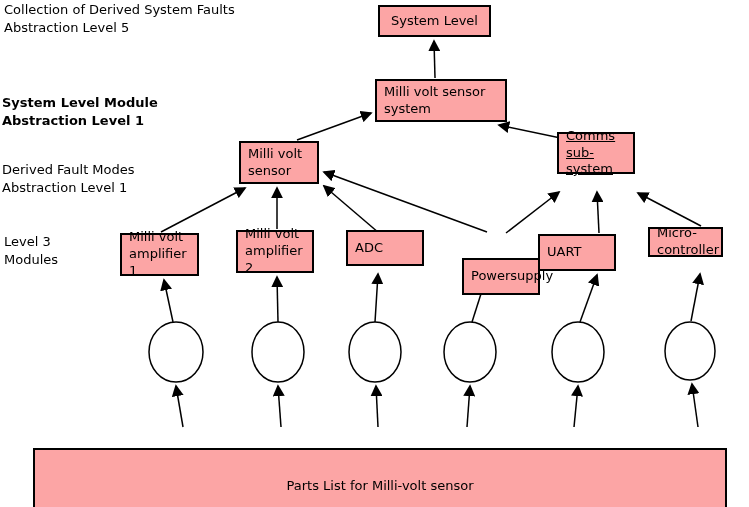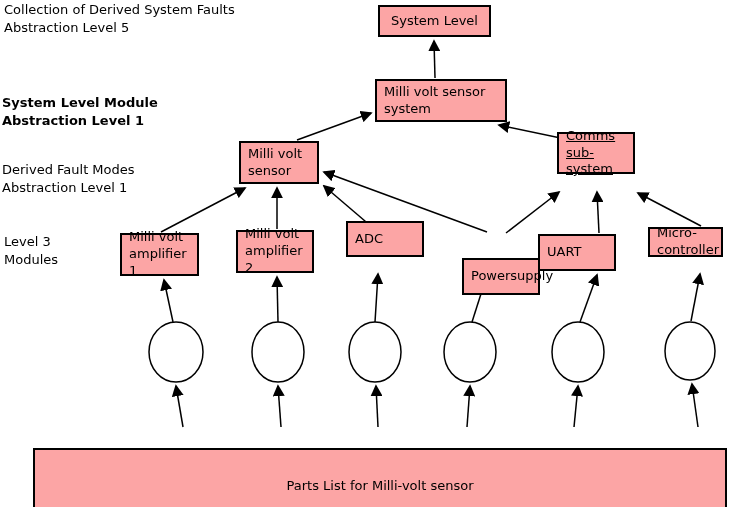--- a/index.html
+++ b/index.html
@@ -94,21 +94,21 @@
 system</div>
   <div class="box" style="left:239px; top:141px; width:80px; height:43px;">Milli volt
 sensor</div>
   <div class="box" style="left:557px; top:132px; width:78px; height:42px;text-decoration:underline;">Comms
 sub-system</div>
 
   <div class="box" style="left:120px; top:233px; width:79px; height:43px;">Milli volt
 amplifier 1</div>
   <div class="box" style="left:236px; top:230px; width:78px; height:43px;">Milli volt
 amplifier 2</div>
-  <div class="box" style="left:346px; top:221px; width:78px; height:36px;">ADC</div>
+  <div class="box" style="left:346px; top:230px; width:78px; height:36px;">ADC</div>
   <div class="box" style="left:462px; top:234px; width:78px; height:37px;margin-top:24px;">Powersupply</div>
   <div class="box" style="left:538px; top:234px; width:78px; height:37px;">UART</div>
   <div class="box" style="left:648px; top:227px; width:75px; height:30px;">Micro-
 controller</div>
 
   <div class="box center" style="left:33px; top:428px; width:694px; height:77px;margin-top:20px;">Parts List for Milli-volt sensor</div>
 
 </div>
 
 </body></html>

